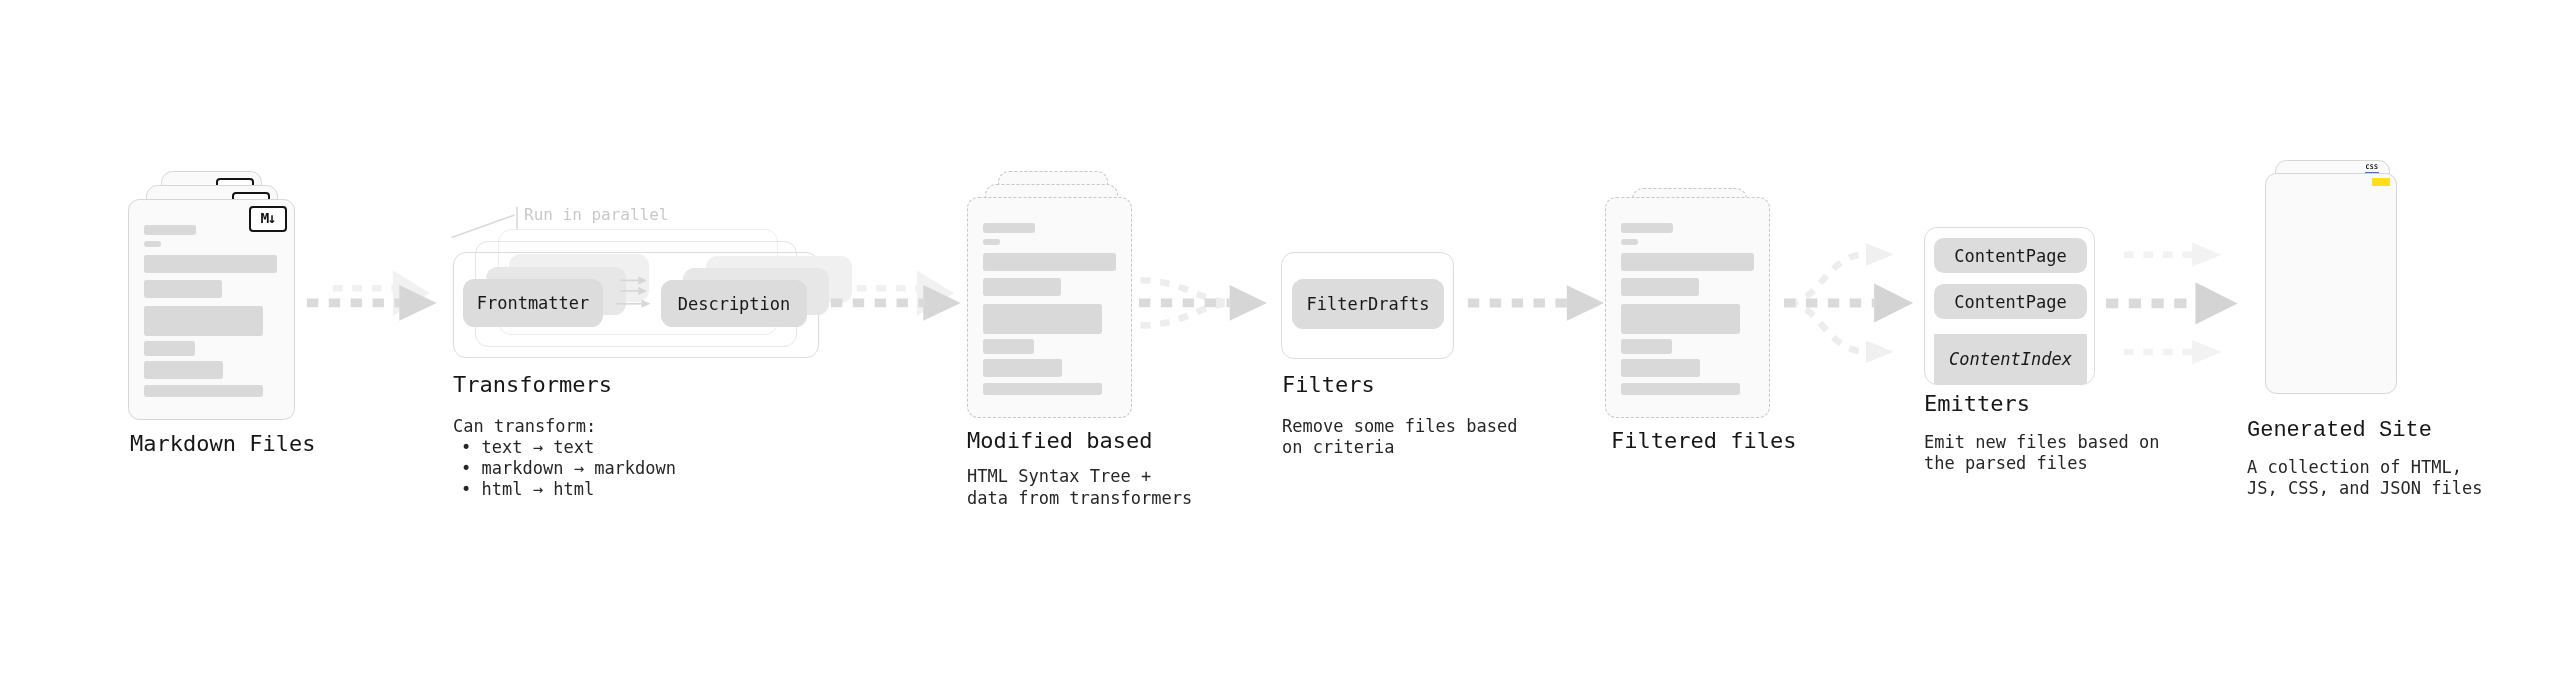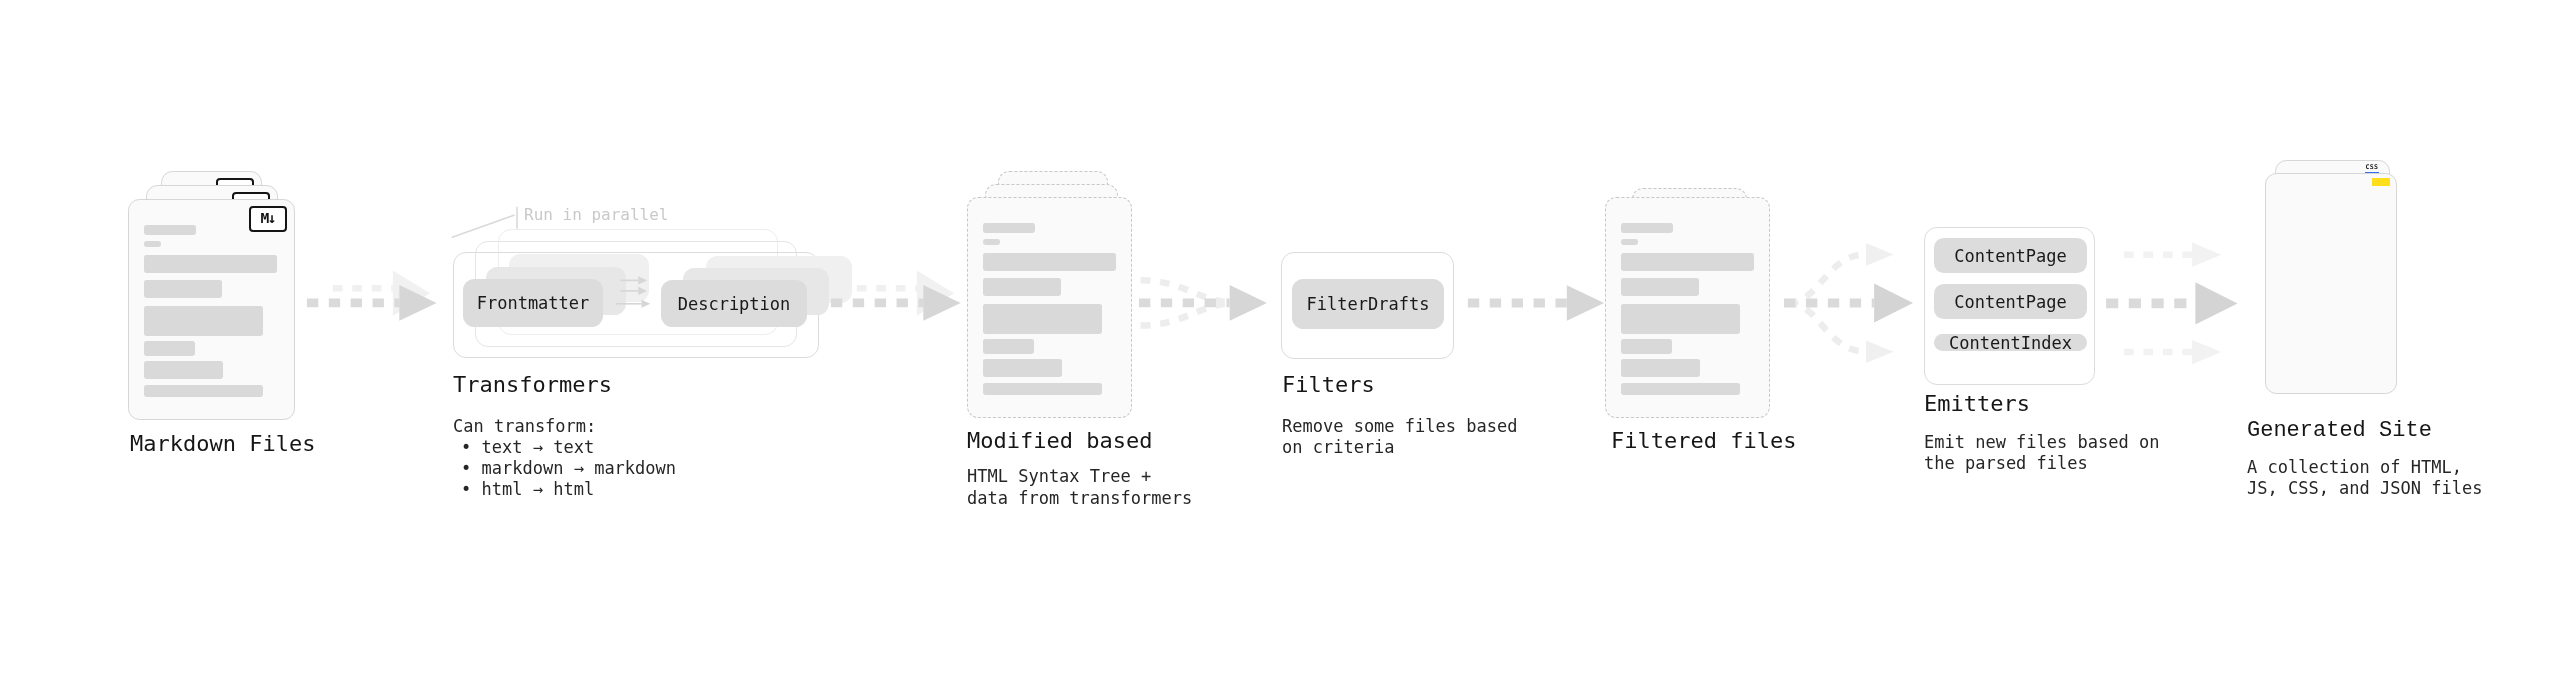--- a/index.html
+++ b/index.html
@@ -180,21 +180,21 @@
     <polygon points="106,6 106,34 140,20" fill="#f0f0f0"></polygon>
     <path d="M10,80 C48,80 58,140 106,140" stroke="#ededed" stroke-width="8" stroke-dasharray="12 12" fill="none"></path>
     <polygon points="106,126 106,154 140,140" fill="#f0f0f0"></polygon>
     <line x1="5" y1="80" x2="116" y2="80" stroke="#dadada" stroke-width="11" stroke-dasharray="14 13"></line>
     <polygon points="116,56 116,104 164,80" fill="#d4d4d4"></polygon>
   </svg>
 
   <div class="obox" style="left:1924px;top:227px;width:171px;height:158px;"></div>
   <div class="pill" style="left:1934px;top:238px;width:153px;height:35px;border-radius:9.8px;">ContentPage</div>
   <div class="pill" style="left:1934px;top:284px;width:153px;height:35px;border-radius:9.8px;">ContentPage</div>
-  <div class="pill" style="left:1934px;top:334px;width:153px;height:17px;border-radius:16px;">ContentIndex</div>
+  <div class="pill" style="left:1934px;top:334px;width:153px;height:50px;border-radius:1px;font-style:italic;">ContentIndex</div>
   <div class="heading" style="left:1924px;top:391px;">Emitters</div>
   <div class="desc" style="left:1924px;top:432px;">Emit new files based on</div>
   <div class="desc" style="left:1924px;top:453px;">the parsed files</div>
 
   <svg style="left:2101px;top:236px;" width="140" height="138" viewBox="0 0 172 170">
     <line x1="28" y1="23" x2="112" y2="23" stroke="#f2f2f2" stroke-width="8" stroke-dasharray="12 12"></line>
     <polygon points="112,8 112,38 148,23" fill="#f2f2f2"></polygon>
     <line x1="6" y1="83" x2="116" y2="83" stroke="#dadada" stroke-width="12" stroke-dasharray="15 13"></line>
     <polygon points="116,57 116,109 168,83" fill="#d4d4d4"></polygon>
     <line x1="28" y1="143" x2="112" y2="143" stroke="#f2f2f2" stroke-width="8" stroke-dasharray="12 12"></line>

